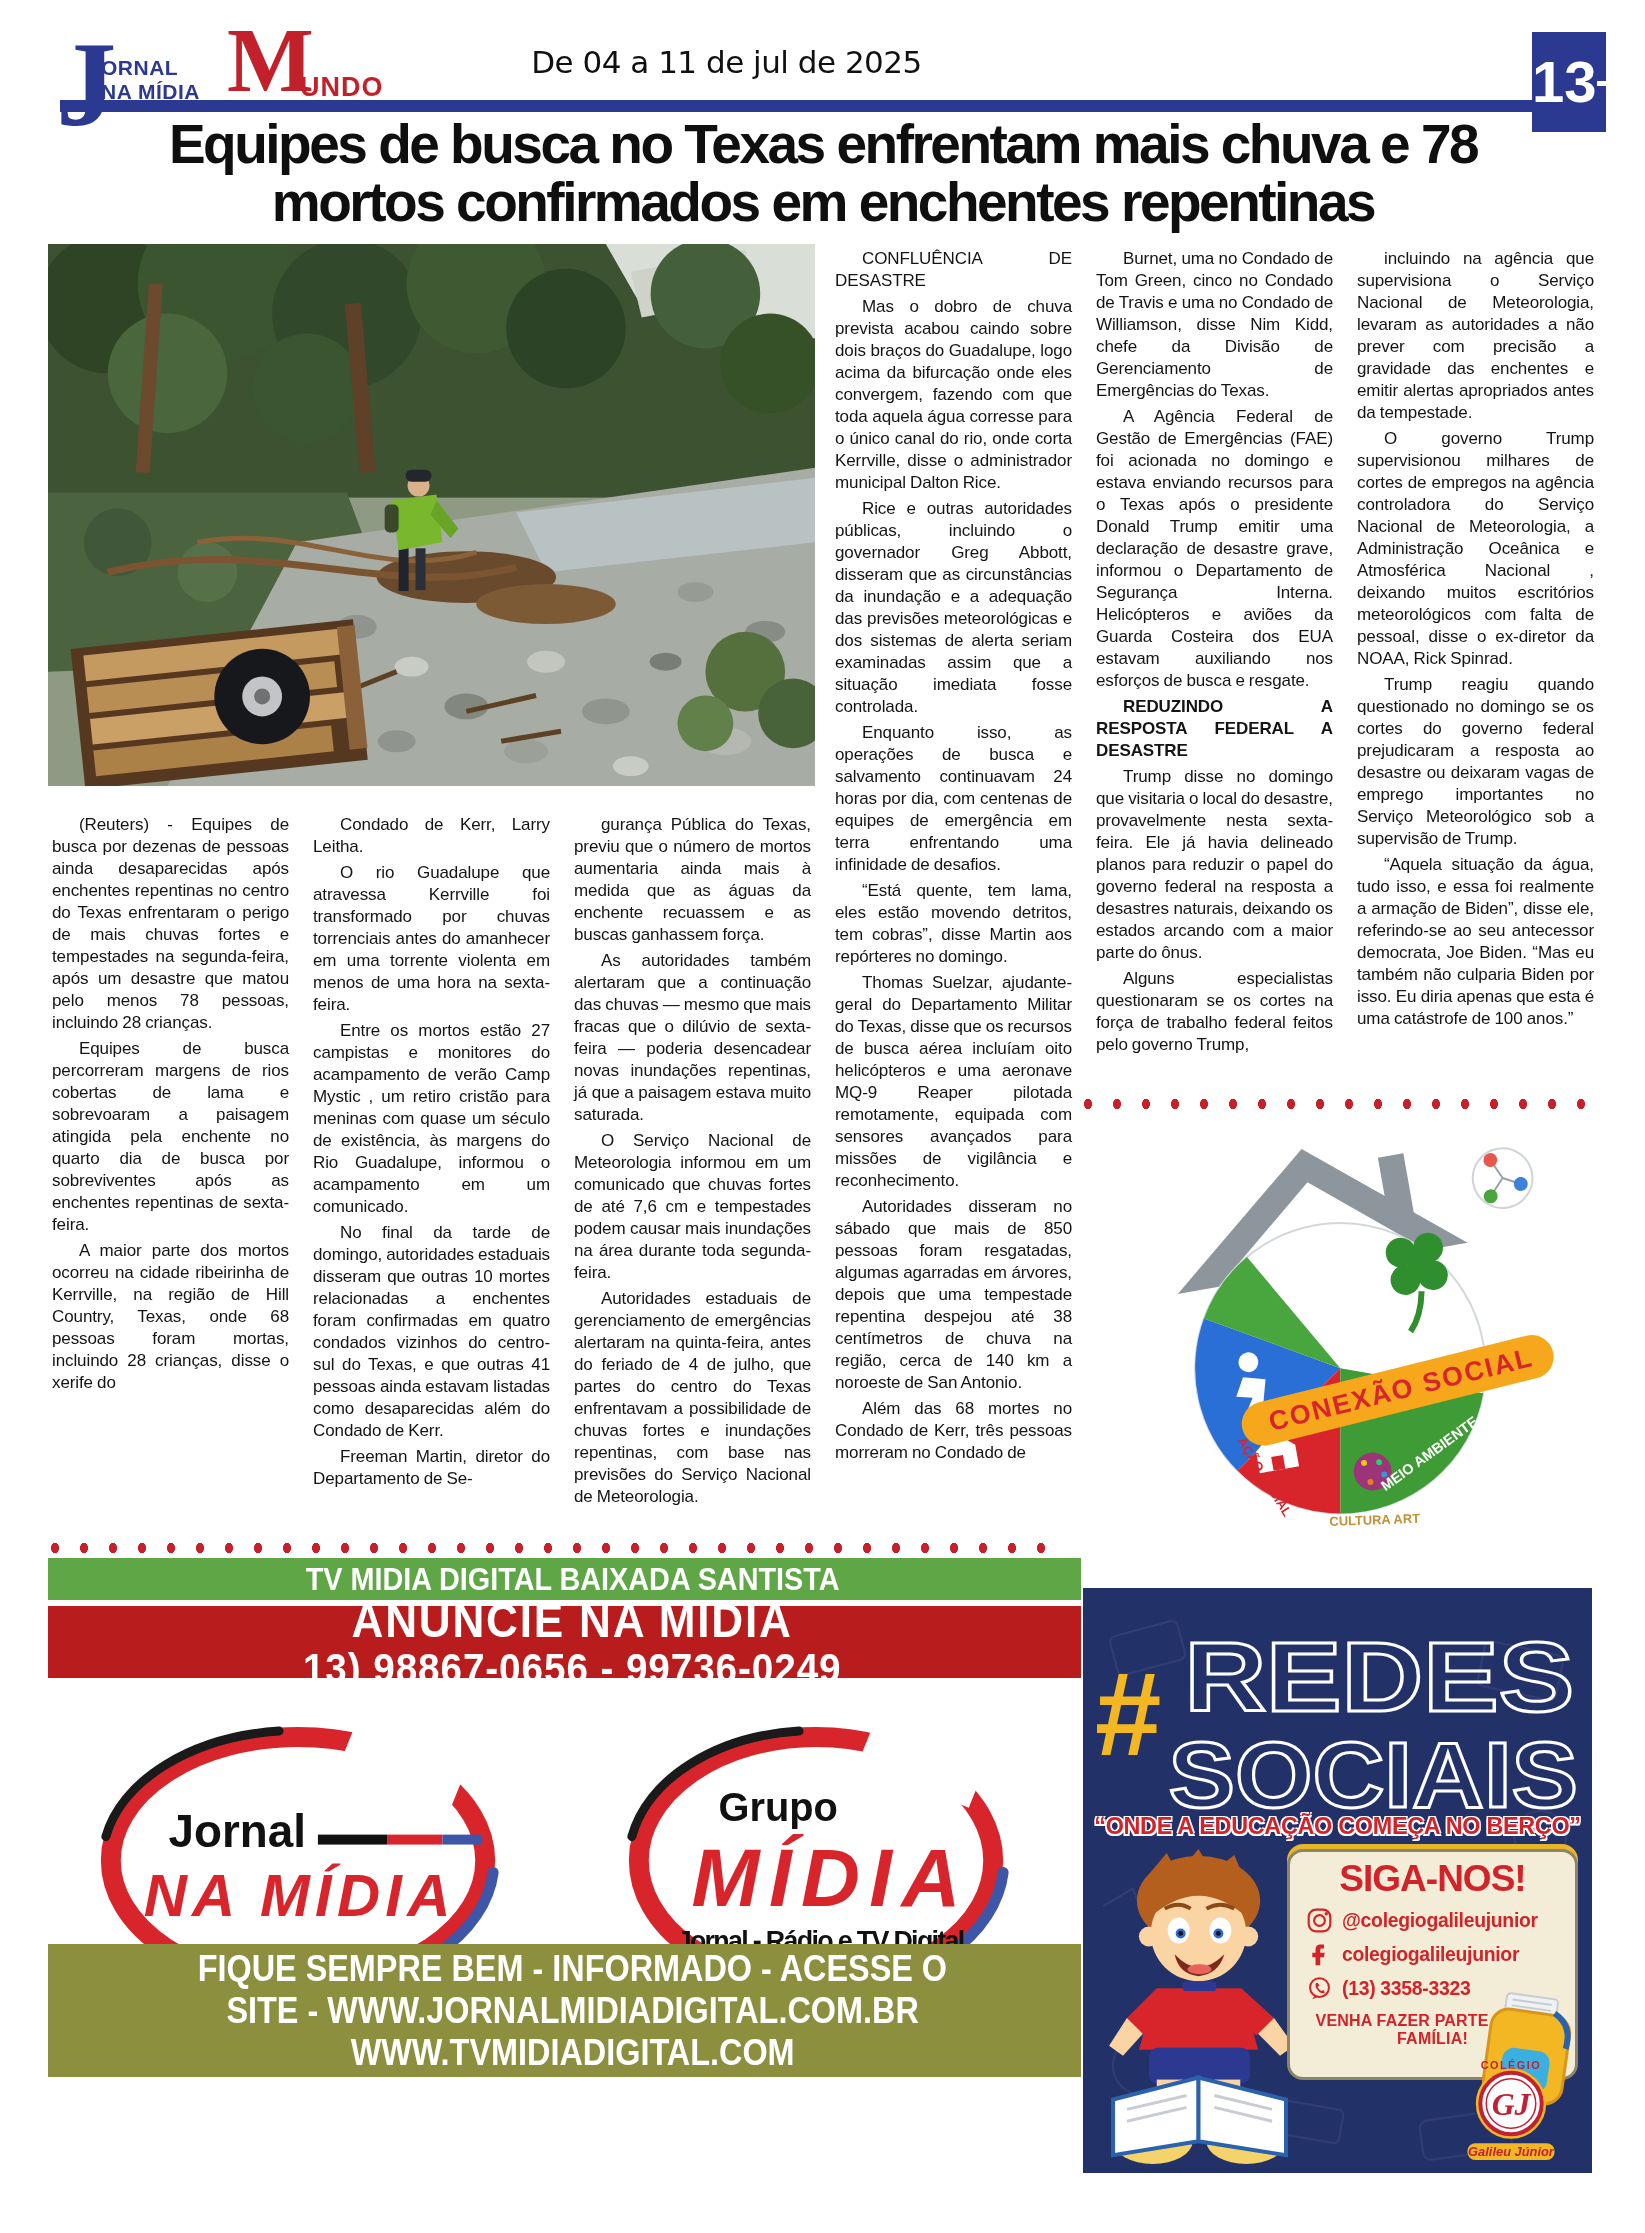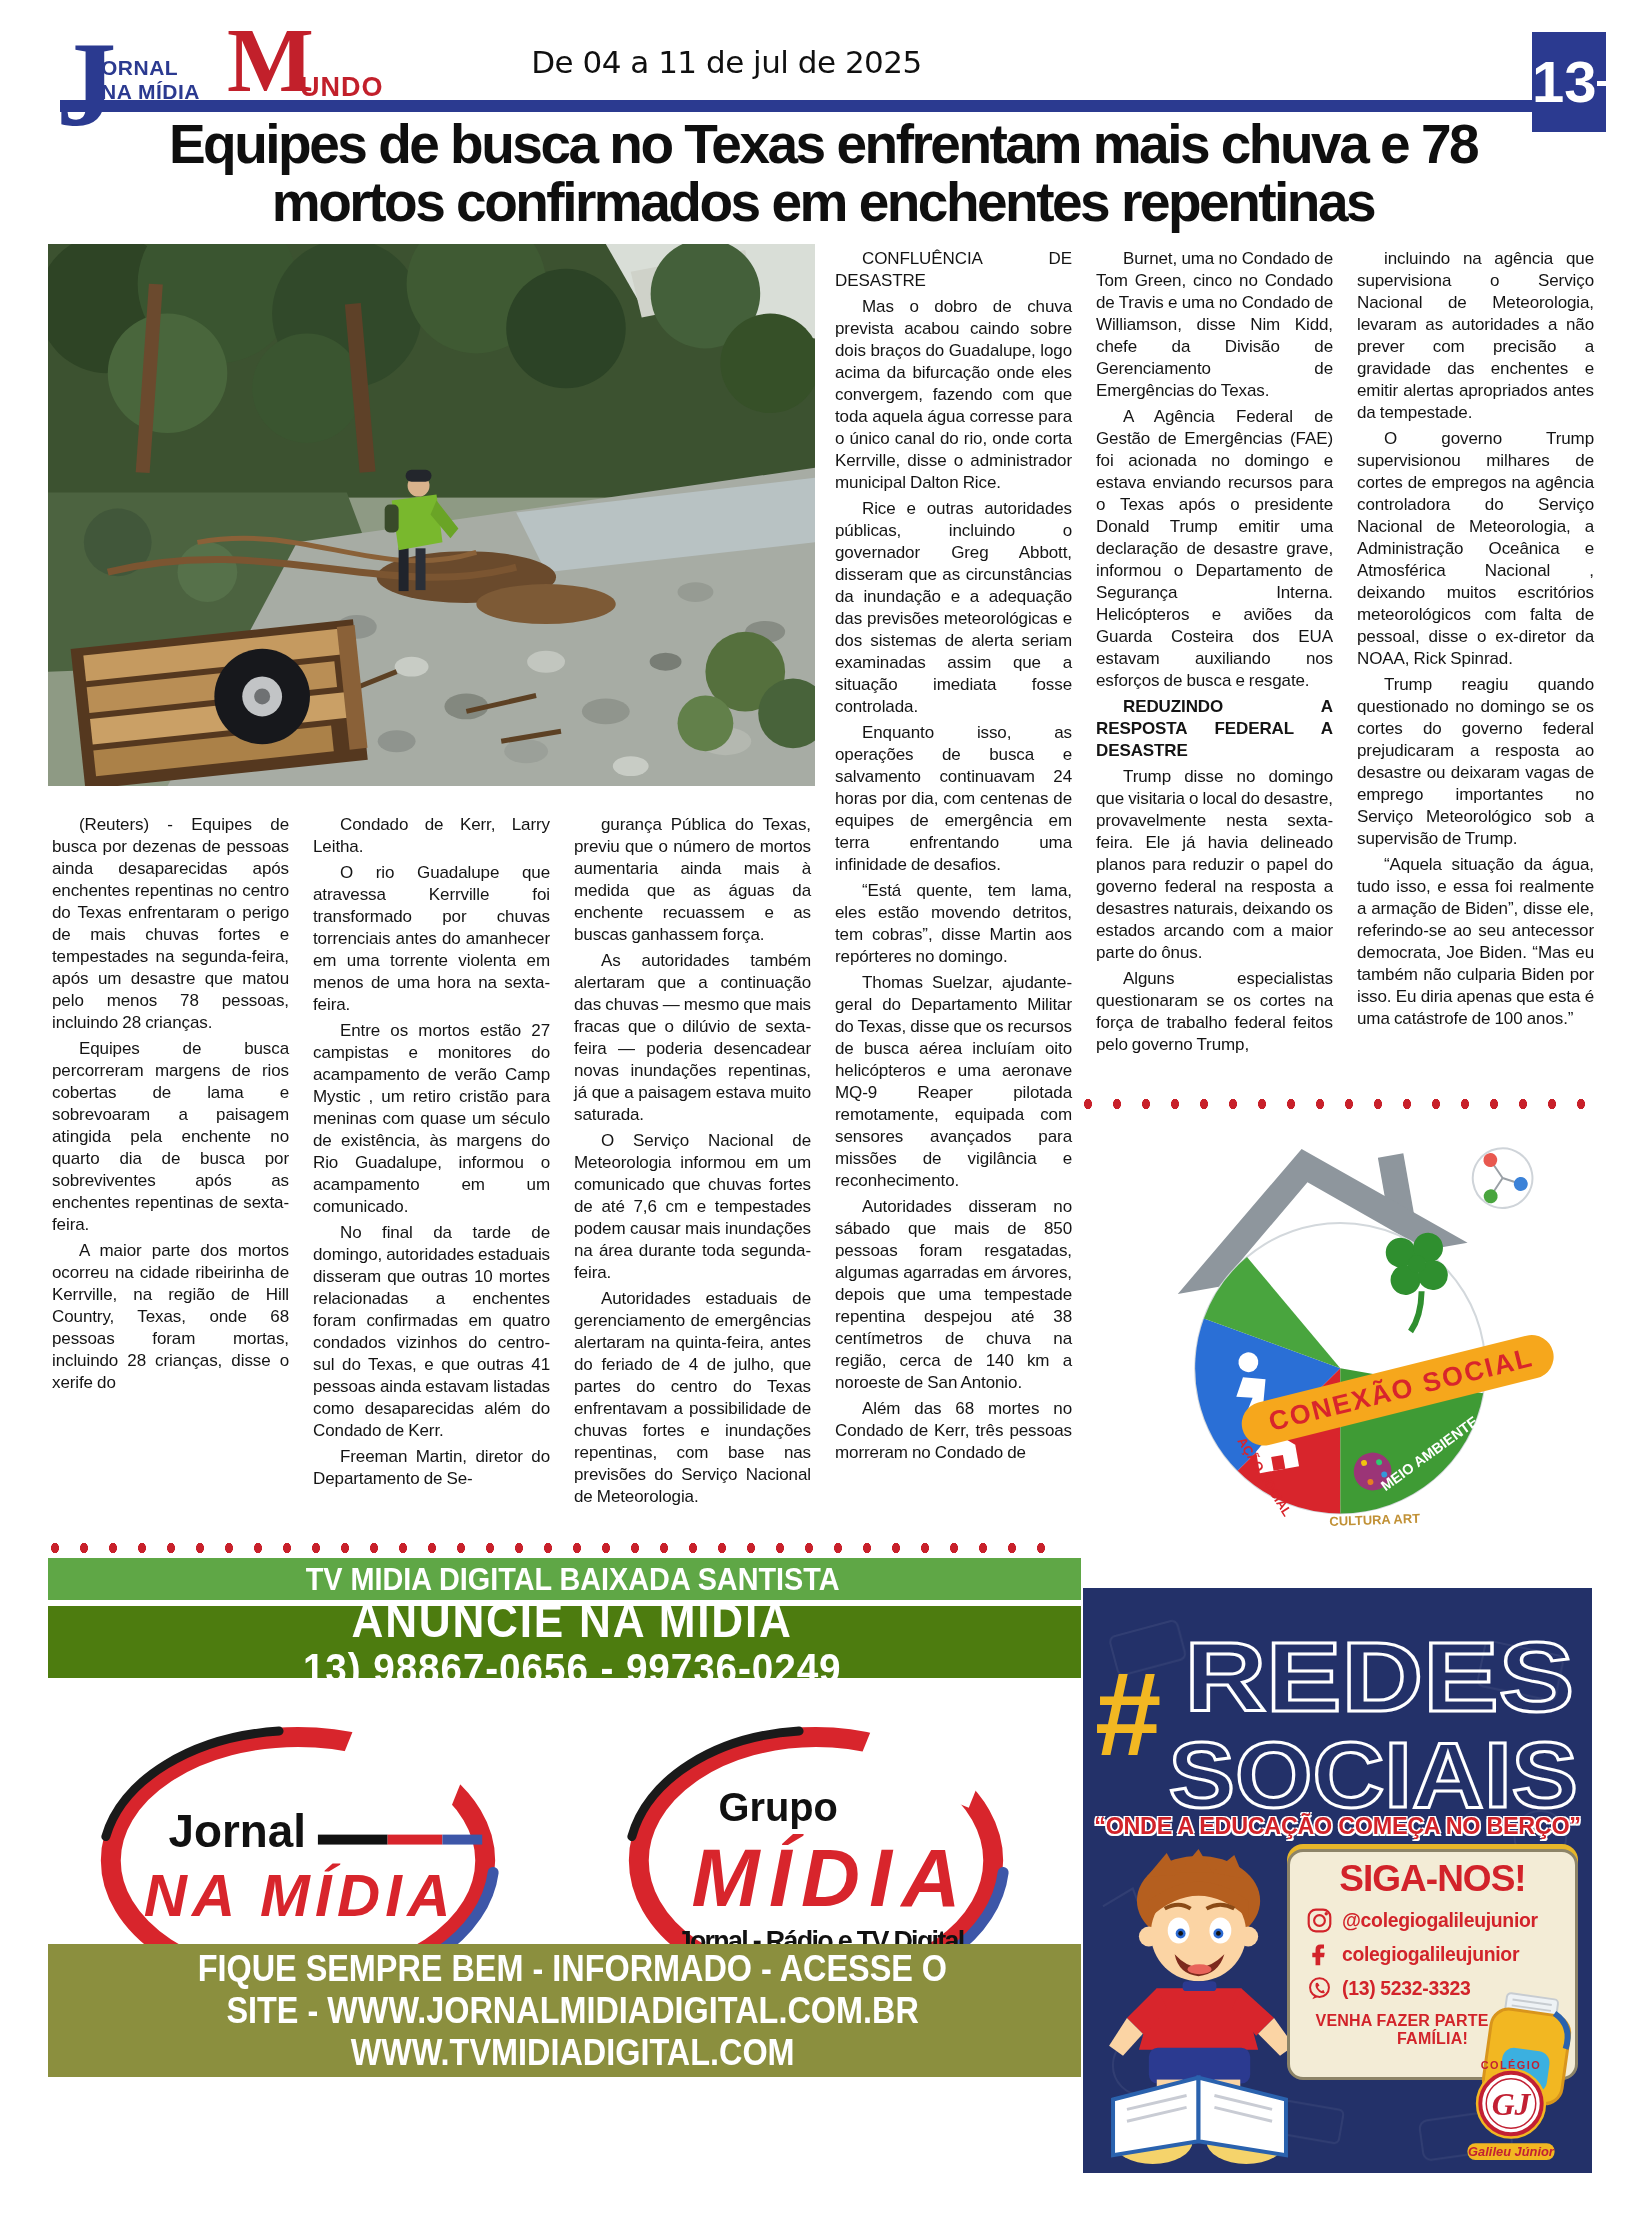--- a/index.html
+++ b/index.html
@@ -39,21 +39,21 @@
   .colE{grid-column:5;grid-row:1/3;max-height:846px;}
   .colF{grid-column:6;grid-row:1/3;max-height:846px;}
   
   .dots{position:absolute;height:12px;background-image:radial-gradient(4px 5.5px at 7px 6px,#c8202a 97%,transparent 100%);
         background-size:29px 12px;background-repeat:repeat-x;}
   
   .banner{position:absolute;left:48px;width:1017px;display:flex;flex-direction:column;
           align-items:center;justify-content:center;color:#fff;font-weight:bold;padding-left:16px;}
   .banner .squeeze{display:inline-block;transform:scaleX(.9);transform-origin:center;white-space:nowrap;}
   .banner-green{top:1558px;height:42px;background:#5fa746;font-size:32px;}
-  .banner-blue{top:1606px;height:72px;background:#4d7c0f;}
+  .banner-blue{top:1606px;height:72px;background:#b91c1c;}
   .banner-blue .l1{font-size:49px;line-height:52px;letter-spacing:2px;}
   .banner-blue .l2{font-size:43px;line-height:44px;letter-spacing:1px;}
   .banner-olive{top:1944px;height:133px;background:#8b8f3e;font-size:36px;line-height:42px;}
   
   .logo-svg{position:absolute;}
   
   .conexao{position:absolute;left:1080px;top:1118px;width:512px;height:444px;}
   
   .ad{position:absolute;left:1083px;top:1588px;width:509px;height:585px;background:#233169;overflow:hidden;}
   .ad-doodles{position:absolute;left:0;top:0;}
@@ -373,21 +373,21 @@
           <path d="M20,4 h-4 c-3.4,0 -5.4,2 -5.4,5.4 V13 H7 v5 h3.6 v9 h5.2 v-9 h4.2 l0.8,-5 h-5 v-3 c0,-1 0.7,-1.6 1.8,-1.6 H20 Z" fill="#d2232a"></path>
         </svg>
         <span>colegiogalileujunior</span>
       </div>
       <div class="row">
         <svg width="27" height="27" viewBox="0 0 30 30">
           <circle cx="15" cy="14" r="10.5" fill="none" stroke="#d2232a" stroke-width="2.2"></circle>
           <path d="M7,27 l3,-5 l3,2.5 z" fill="#d2232a"></path>
           <path d="M11,9 q-2,5 3.5,9.5 q3.5,2.8 6.5,1.5 l-1.5,-3.2 l-2.6,1 q-3,-2 -4,-4.6 l2.1,-1.6 l-2,-3.1 z" fill="#d2232a"></path>
         </svg>
-        <span>(13) 5232-3323</span>
+        <span>(13) 3358-3323</span>
       </div>
       <div class="cta">VENHA FAZER PARTE DESSA FAMÍLIA!</div>
     </div>
 
     <svg class="backpack-svg" width="103" height="119" viewBox="0 0 104 120">
       <g transform="rotate(8 48 65)">
         <rect x="20" y="4" width="52" height="26" rx="4" fill="#eef2f5" stroke="#c7ccd1" stroke-width="2"></rect>
         <path d="M26,10 h40 M26,16 h40 M26,22 h40" stroke="#c7ccd1" stroke-width="2"></path>
         <rect x="8" y="20" width="80" height="90" rx="18" fill="#f2b722" stroke="#d8951c" stroke-width="3"></rect>
         <rect x="24" y="58" width="48" height="42" rx="12" fill="#3bb0e0"></rect>

